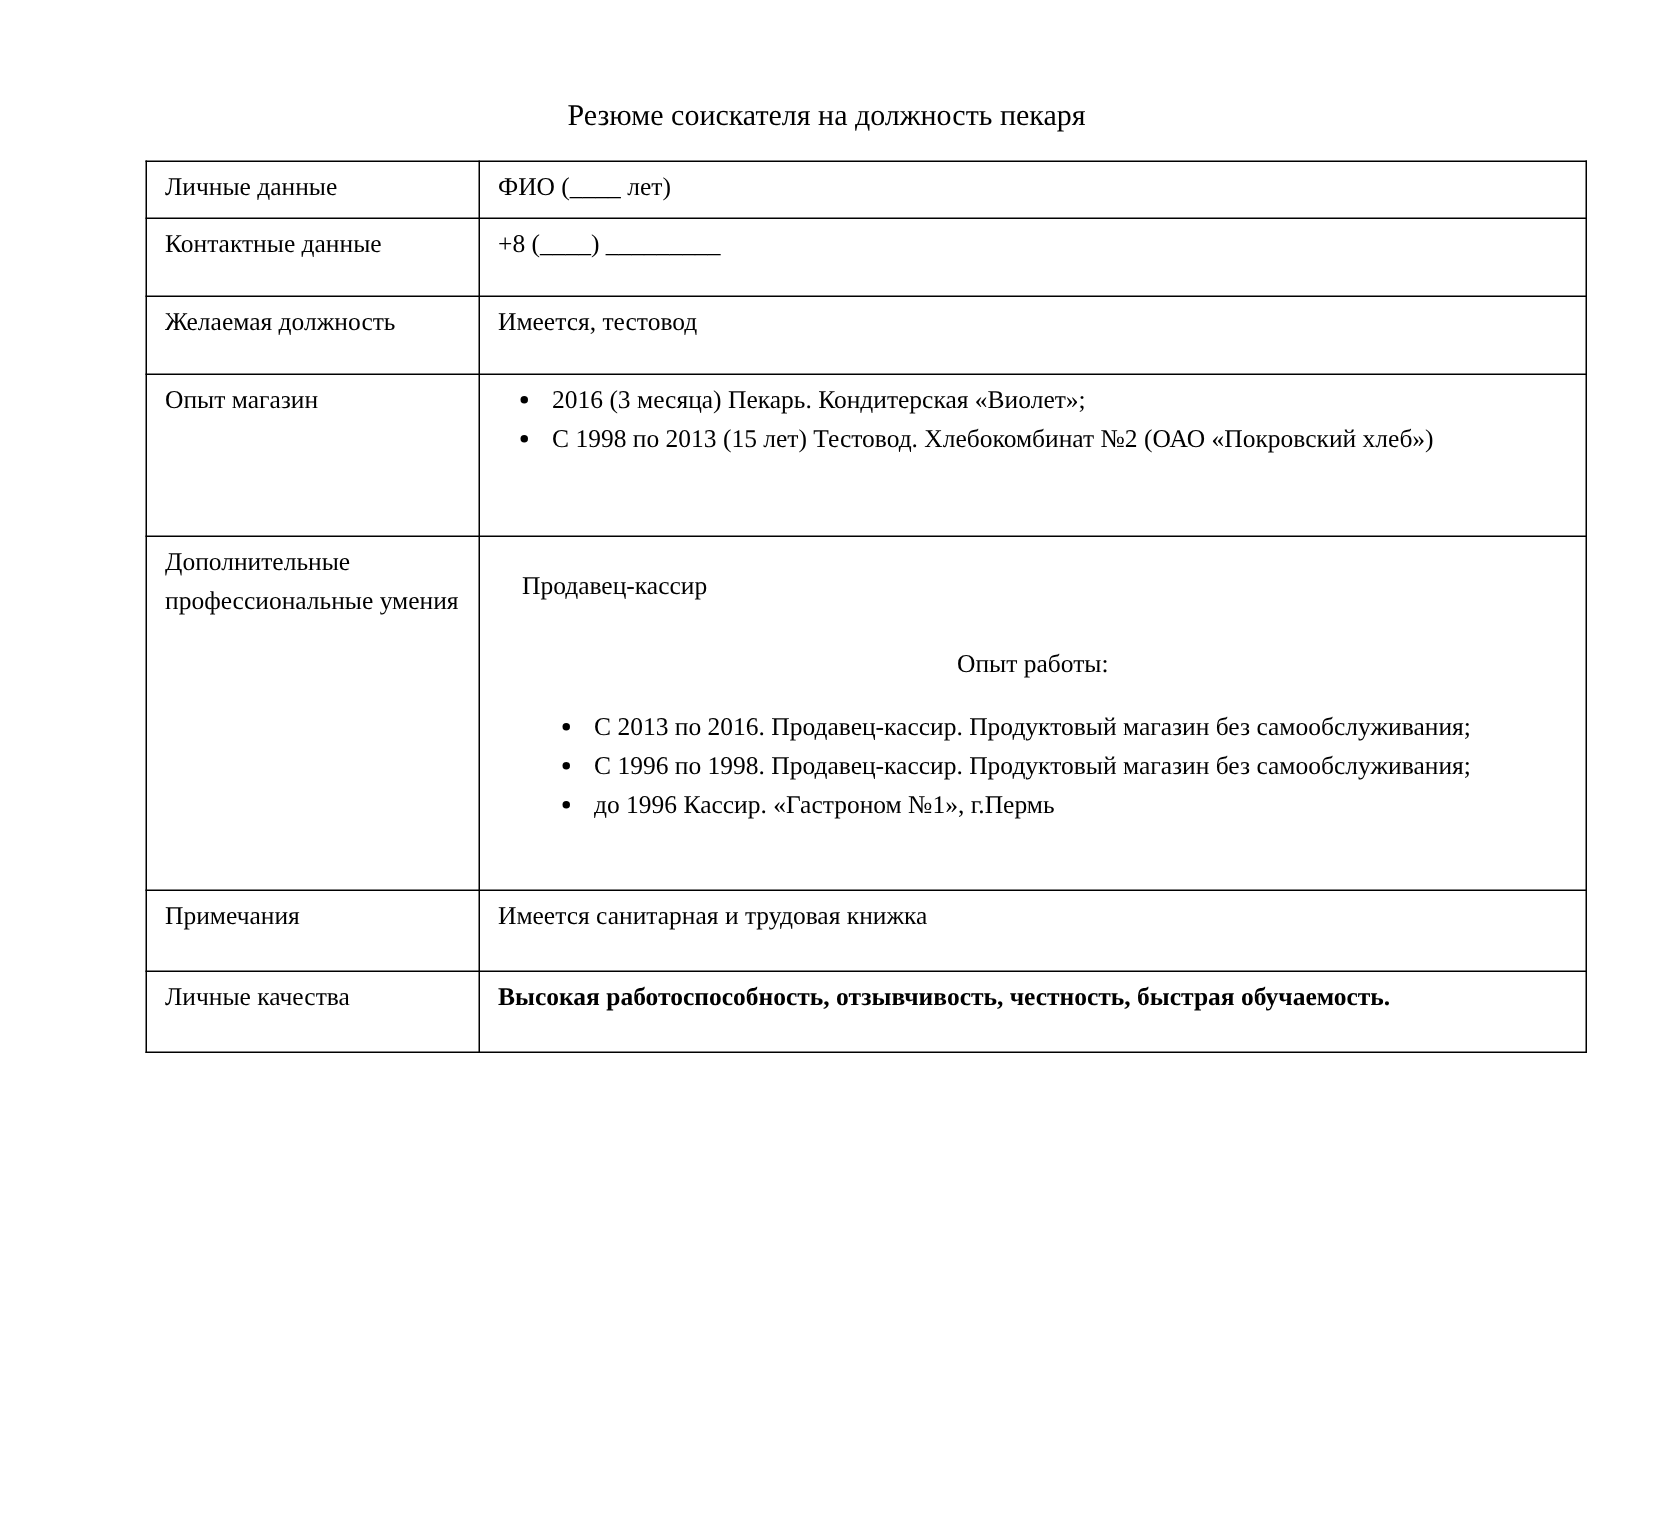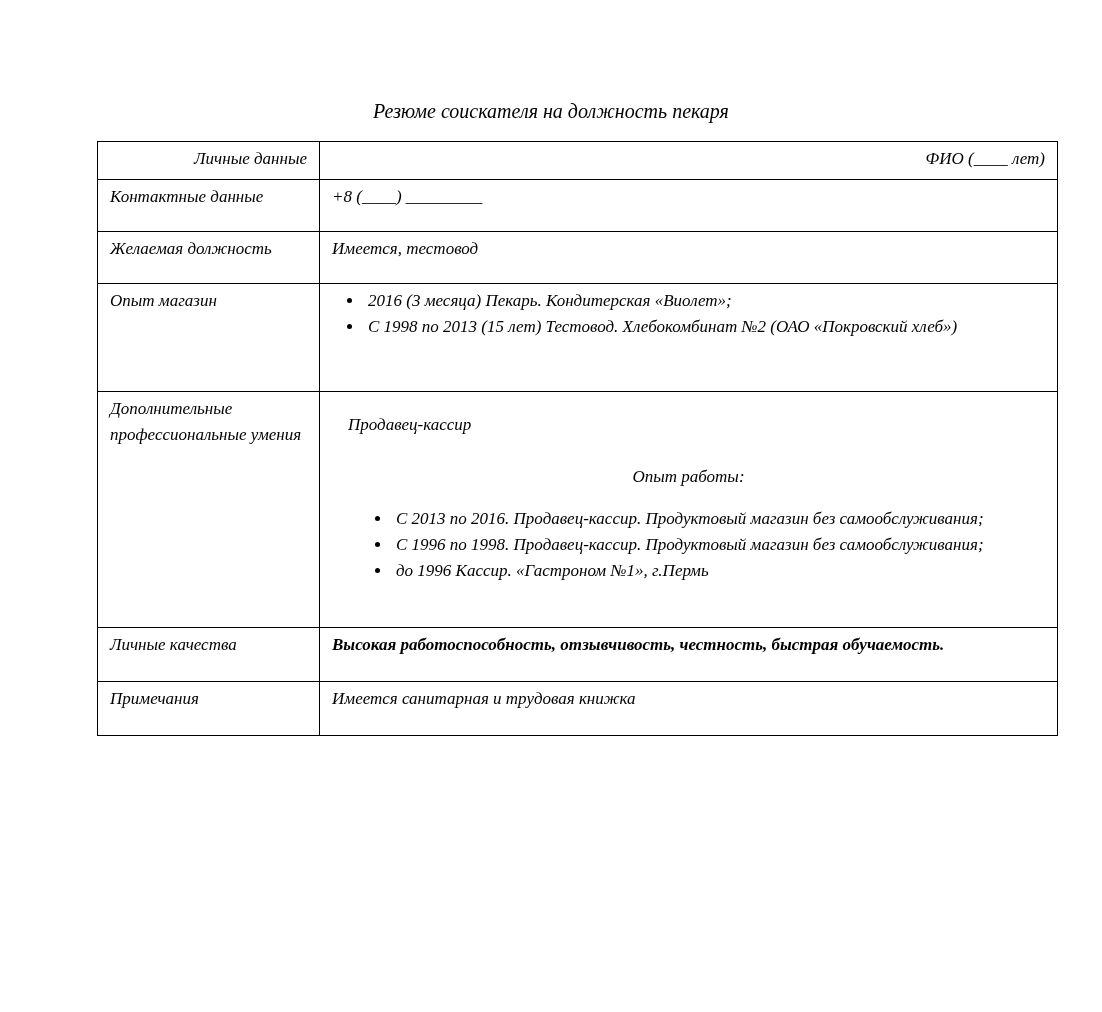--- a/index.html
+++ b/index.html
@@ -8,22 +8,21 @@
     width: 1102px;
     height: 1012px;
     background: #ffffff;
     font-family: "Liberation Serif", "DejaVu Serif", serif;
     color: #000000;
   }
   .page {
     position: relative;
     width: 1102px;
     height: 1012px;
-    padding-top: 100px;
-    font-style: italic;
+    padding-top: 66px;
   }
   .title {
     text-align: center;
     font-size: 20px;
     line-height: 22px;
     margin: 0 0 19px 0;
   }
   table.resume {
     border-collapse: collapse;
     margin-left: 97px;
@@ -32,21 +31,21 @@
   }
   table.resume td {
     border: 1px solid #000000;
     vertical-align: top;
     font-size: 17px;
     line-height: 26px;
     padding: 4px 12px 4px 12px;
   }
   td.label { width: 222px; }
   td.content { width: 738px; }
-  .h38  { height: 38px; text-align: right; }
+  .h38  { height: 38px; }
   .h52  { height: 52px; }
   .h108 { height: 108px; }
   .h236 { height: 236px; }
   .h54  { height: 54px; }
   ul.bullets {
     margin: 0;
     padding-left: 32px;
     list-style-type: disc;
   }
   ul.bullets li { padding-left: 4px; }
@@ -97,25 +96,25 @@
           <p class="line spaced">Опыт работы:</p>
           <ul class="bullets deep">
             <li>С 2013 по 2016. Продавец-кассир. Продуктовый магазин без самообслуживания;</li>
             <li>С 1996 по 1998.  Продавец-кассир. Продуктовый магазин без самообслуживания;</li>
             <li>до 1996 Кассир. «Гастроном №1», г.Пермь</li>
           </ul>
         </td>
       </tr>
 
       <tr>
-        <td class="label h54">Личные качества</td>
-        <td class="content h54 bold">Высокая работоспособность, отзывчивость, честность, быстрая обучаемость.</td>
+        <td class="label h54">Примечания</td>
+        <td class="content h54">Имеется санитарная и трудовая книжка</td>
       </tr>
 
       <tr>
-        <td class="label h54">Примечания</td>
-        <td class="content h54">Имеется санитарная и трудовая книжка</td>
+        <td class="label h54">Личные качества</td>
+        <td class="content h54 bold">Высокая работоспособность, отзывчивость, честность, быстрая обучаемость.</td>
       </tr>
 
     </tbody>
   </table>
 
 </div>
 
 </body></html>

